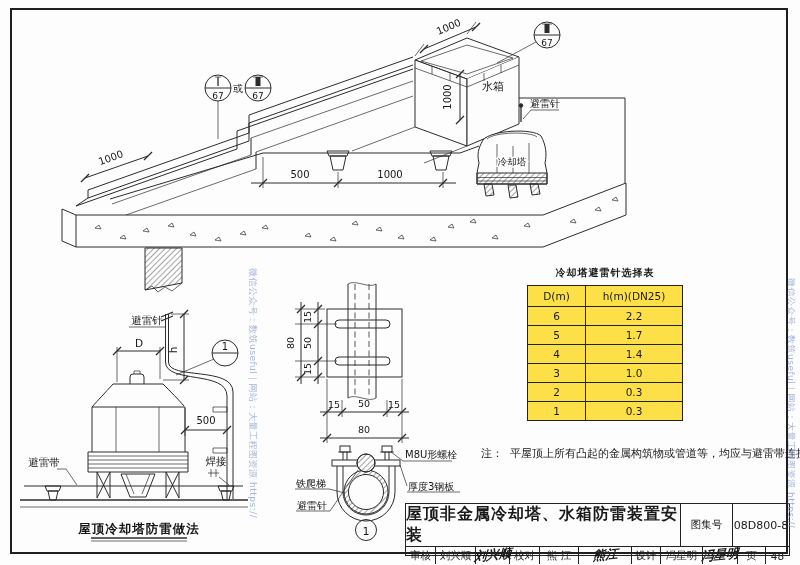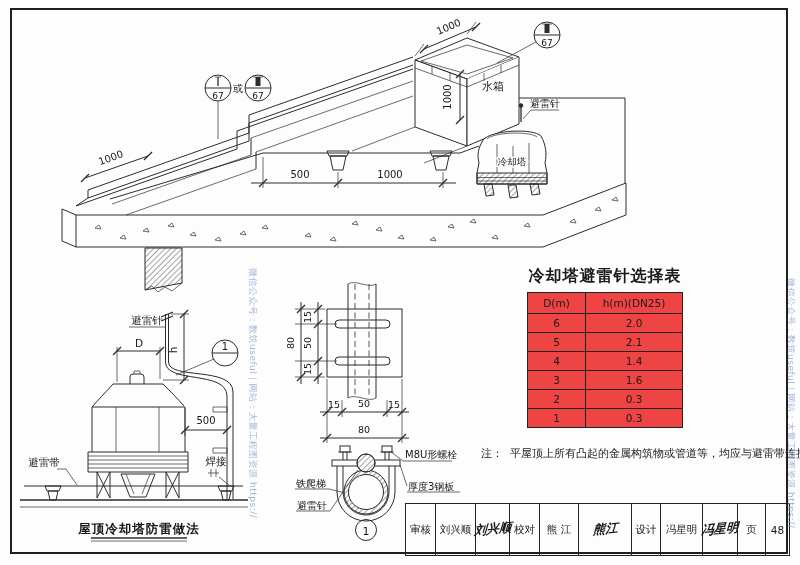--- a/index.html
+++ b/index.html
@@ -10,22 +10,22 @@
   #art line,#art path,#art circle,#art rect,#art polyline,#art polygon{stroke:#2c2c2c;stroke-width:1;fill:none;}
   #art .thin{stroke-width:0.7;}
   #art .thick{stroke-width:1.7;}
   #art .tick{stroke-width:1.3;}
   #art .dash{stroke-width:0.8;stroke-dasharray:6 3.5;}
   #art text{fill:#161616;stroke:none;}
   .wm{position:absolute;font-size:9px;letter-spacing:0.5px;white-space:nowrap;overflow:hidden;
       transform:rotate(90deg);transform-origin:0 0;opacity:0.85;height:11px;width:282px;}
   
   .seltable{position:absolute;left:527px;top:266px;width:156px;}
-  .seltitle{text-align:center;font-weight:bold;font-size:16px;margin-bottom:5px;letter-spacing:1px;}
-  .seltable table{border-collapse:collapse;width:100%;border:1.8px solid #222;background:#ef4444;}
+  .seltitle{text-align:center;font-weight:bold;font-size:10px;margin-bottom:5px;letter-spacing:1px;}
+  .seltable table{border-collapse:collapse;width:100%;border:1.8px solid #222;background:#fde047;}
   .seltable th{border:1px solid #222;font-size:10.5px;font-weight:normal;height:18px;text-align:center;}
   .seltable td{border:1px solid #222;font-size:10.5px;height:16px;text-align:center;}
   .seltable th:first-child,.seltable td:first-child{width:55px;}
   
   .note{position:absolute;left:481px;top:446px;width:302px;font-size:11px;display:flex;gap:7px;white-space:nowrap;}
   
   .tblock{position:absolute;left:405px;top:503px;width:385px;height:53px;border:1.8px solid #222;
           box-sizing:border-box;display:flex;flex-direction:column;background:#fdfdfd;}
   .tb-row1{flex:0 0 29px;display:flex;border-bottom:1.4px solid #222;align-items:stretch;}
   .tb-title{flex:1;display:flex;align-items:center;justify-content:center;font-size:16px;font-weight:bold;letter-spacing:1px;}
@@ -335,52 +335,57 @@
     <table>
       <thead>
         <tr>
           <th>D(m)</th>
           <th>h(m)(DN25)</th>
         </tr>
       </thead>
       <tbody>
         <tr>
             <td>6</td>
-            <td>2.0</td>
+            <td>2.2</td>
           </tr>
         <tr>
             <td>5</td>
-            <td>2.1</td>
+            <td>1.7</td>
           </tr>
         <tr>
             <td>4</td>
             <td>1.4</td>
           </tr>
         <tr>
             <td>3</td>
-            <td>1.6</td>
+            <td>1.0</td>
           </tr>
         <tr>
             <td>2</td>
             <td>0.3</td>
           </tr>
         <tr>
             <td>1</td>
             <td>0.3</td>
           </tr>
       </tbody>
     </table>
   </div>
 
   <div class="note">
     <span>注：</span>
     <span>平屋顶上所有凸起的金属构筑物或管道等，均应与避雷带连接。</span>
   </div>
 
   <div class="tblock">
+    <div class="tb-row1">
+      <div class="tb-title">屋顶非金属冷却塔、水箱防雷装置安装</div>
+      <div class="tb-lbl1">图集号</div>
+      <div class="tb-val1">08D800-8</div>
+    </div>
     <div class="tb-row2">
       <div class="c" style="width:29px">审核</div>
       <div class="c" style="width:39px">刘兴顺</div>
       <div class="c" style="width:33px">
           <span class="sig">刘兴顺</span>
         </div>
       <div class="c" style="width:29px">校对</div>
       <div class="c" style="width:38px">熊 江</div>
       <div class="c" style="width:52px">
           <span class="sig">熊江</span>

